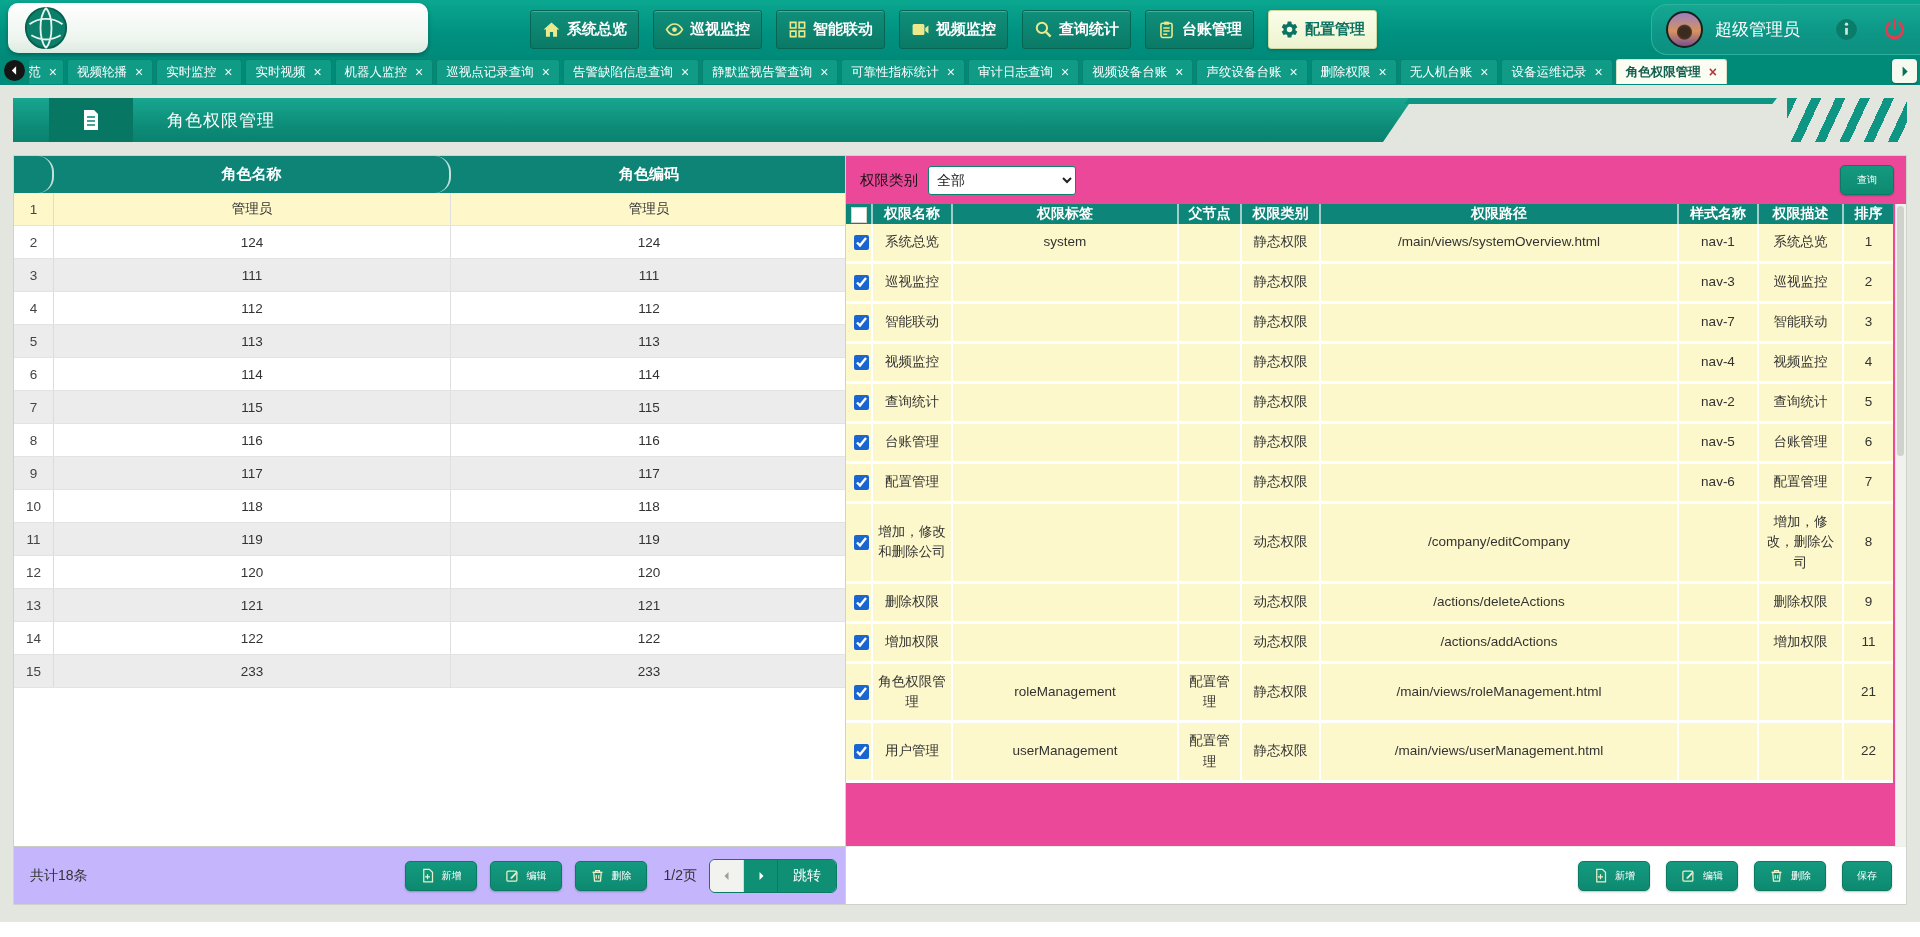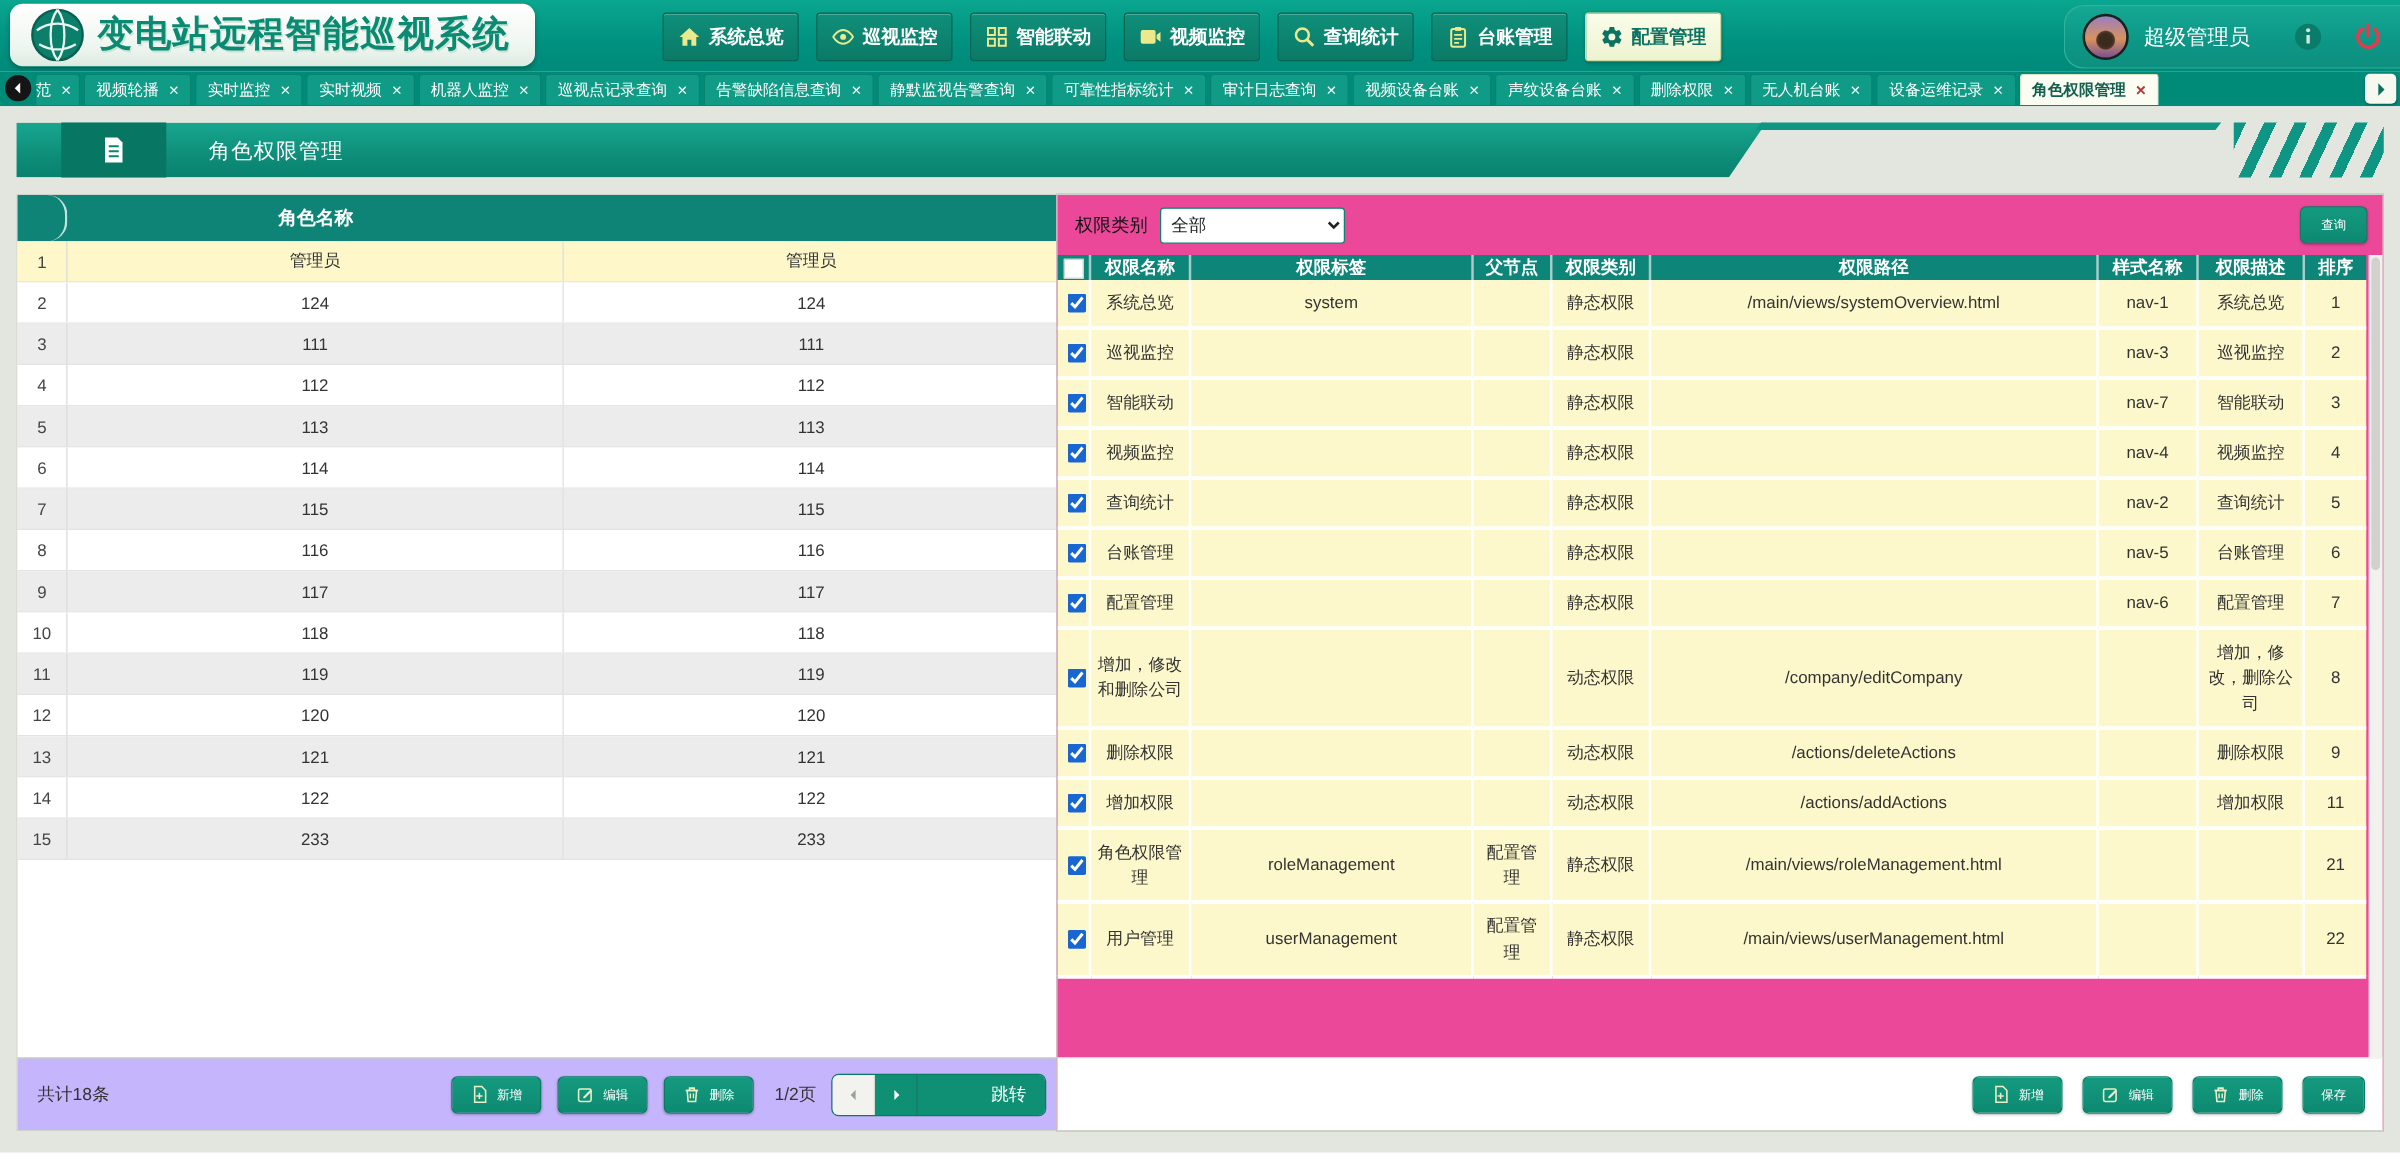--- a/index.html
+++ b/index.html
@@ -98,21 +98,21 @@
   .btn .ic{width:15px;height:15px;color:#eaf0c8;}
   .lt-footer .spacer{flex:1;}
   .lt-footer .btn{margin-right:13px;}
   .page-info{font-size:14px;color:#333;margin:0 12px 0 4px;}
   .pager{display:flex;height:32px;border:1px solid #0a7a63;border-radius:6px;overflow:hidden;margin-right:10px;}
   .pager-prev{width:33px;background:#f2f3ee;color:#9aa09a;display:flex;align-items:center;justify-content:center;
     border-right:1px solid #d9dbd3;cursor:pointer;}
   .pager-next{width:33px;background:#0f9075;color:#fff;display:flex;align-items:center;justify-content:center;cursor:pointer;}
   .pager .ic{width:12px;height:12px;}
   .pager-jump{width:58px;background:#0f9075;color:#fff;display:flex;align-items:center;justify-content:center;
-    font-size:14px;border-left:1px solid #0a7a63;cursor:pointer;padding-left:44px;}
+    font-size:14px;border-left:1px solid #0a7a63;cursor:pointer;}
 
   
   .right-panel{position:absolute;left:845px;top:70px;width:1062px;height:750px;background:#ec4899;
     border:1px solid #cfd3cb;box-sizing:border-box;}
   .filter-row{position:absolute;top:0;left:0;right:0;height:48px;display:flex;align-items:center;}
   .filter-label{margin-left:14px;font-size:14.5px;color:#111;}
   .filter-select{margin-left:10px;width:148px;height:29px;border:1px solid #0b8371;border-radius:3px;
     font-size:14px;padding:0 4px;background:#fff;color:#222;outline:none;
     font-family:"Liberation Sans","DejaVu Sans",sans-serif;}
   .search-btn{position:absolute;right:12px;top:9px;padding:0 16px;}
@@ -139,21 +139,20 @@
 <body>
 
 <div class="header">
   <div class="logo-card">
     <span class="logo ic" id="logo-slot">
         <svg viewBox="0 0 48 48">
           <circle cx="24" cy="24" r="22" fill="#0b7f6a" stroke="#07604f" stroke-width="2"></circle>
           <path d="M6 20c10-8 26-8 36 0M8 32c10 6 22 6 32 0M24 2c-8 10-8 34 0 44M24 2c8 10 8 34 0 44" fill="none" stroke="#e8f5ef" stroke-width="2"></path>
         </svg>
       </span>
-    <span class="app-title">变电站远程智能巡视系统</span>
   </div>
   <div class="nav" id="nav">
       <div class="nav-btn">
         <span class="ic">
           <svg viewBox="0 0 24 24">
             <path d="M12 3L2 12h3v9h5v-6h4v6h5v-9h3z" fill="currentColor"></path>
           </svg>
         </span>
         <span>系统总览</span>
       </div>
@@ -327,20 +326,21 @@
           </svg>
         </span>
     </div>
     <div class="page-title">角色权限管理</div>
   </div>
 
   <div class="left-panel">
     <div class="lt-header">
       <div class="hc c-num"></div>
       <div class="hc c-name">角色名称</div>
+      <div class="hc c-code">角色编码</div>
     </div>
     <div class="lt-rows" id="lt-body">
         <div class="lt-row sel">
           <div class="c num c-num">1</div>
           <div class="c name c-name">管理员</div>
           <div class="c c-code">管理员</div>
         </div>
         <div class="lt-row">
           <div class="c num c-num">2</div>
           <div class="c name c-name">124</div>

